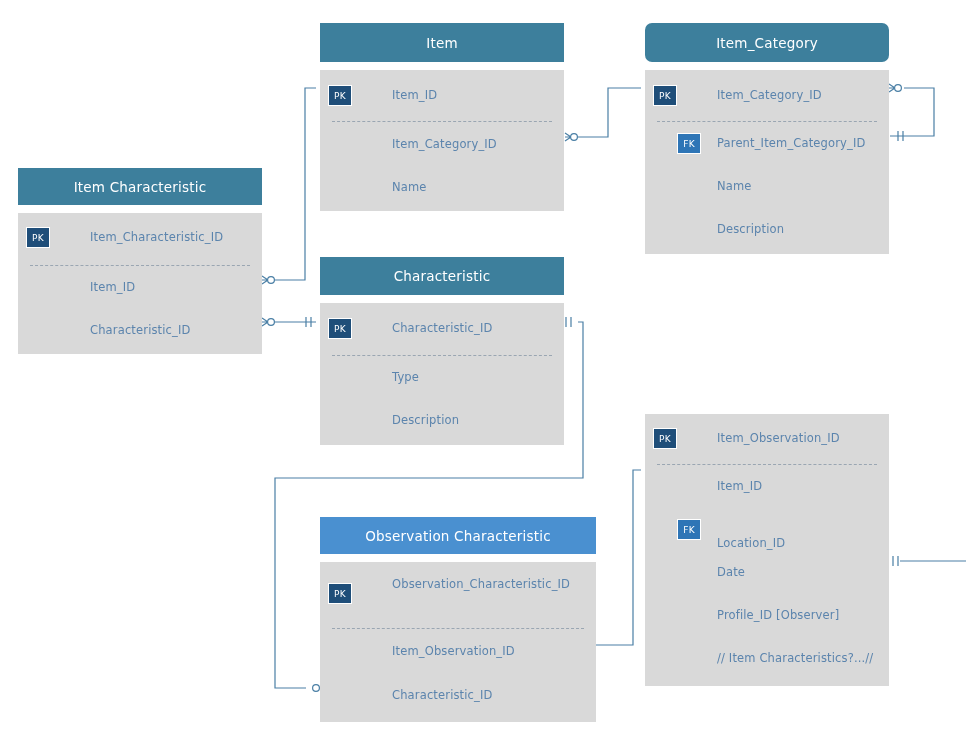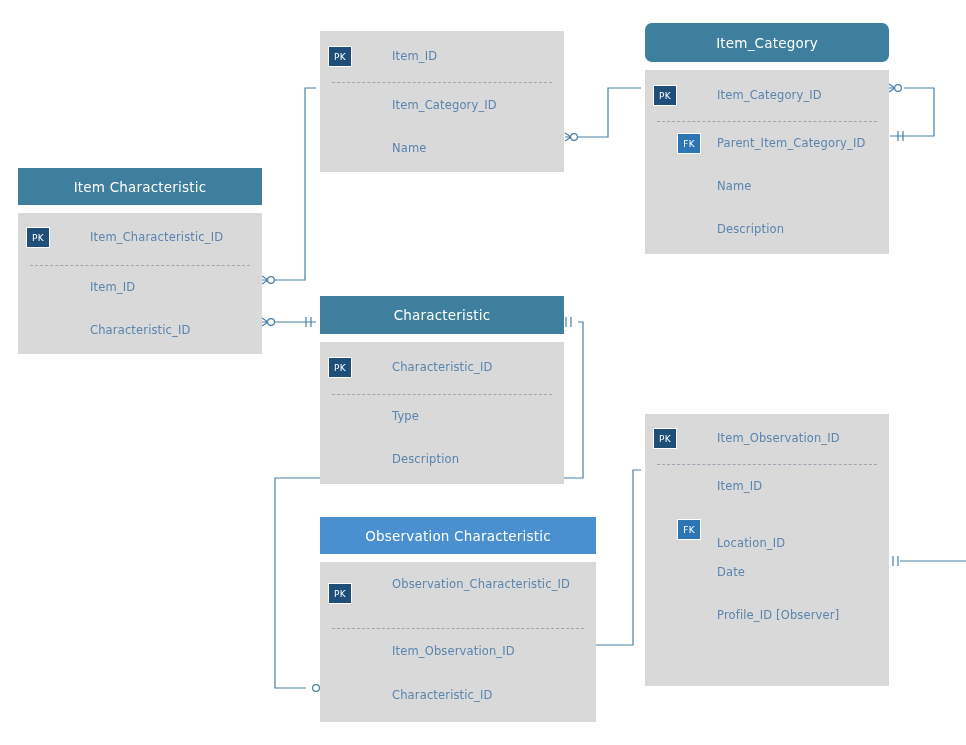--- a/index.html
+++ b/index.html
@@ -104,21 +104,21 @@
 
   #ent-item { left: 320px; top: 23px; width: 244px; }
   #ent-item .entity-header { height: 39px; background: #3d7f9c; }
   #ent-item .entity-body { height: 141px; }
 
   #ent-item-category { left: 645px; top: 23px; width: 244px; }
   #ent-item-category .entity-header { height: 39px; background: #3d7f9c; border-radius: 7px; }
   #ent-item-category .entity-body { height: 184px; }
 
   #ent-characteristic { left: 320px; top: 257px; width: 244px; }
-  #ent-characteristic .entity-header { height: 38px; background: #3d7f9c; margin-top: 39px; }
+  #ent-characteristic .entity-header { height: 38px; background: #3d7f9c; }
   #ent-characteristic .entity-body { height: 142px; }
 
   #ent-observation-characteristic { left: 320px; top: 517px; width: 276px; }
   #ent-observation-characteristic .entity-header { height: 37px; background: #4a90d0; }
   #ent-observation-characteristic .entity-body { height: 160px; }
 
   #ent-item-observation { left: 645px; top: 406px; width: 244px; }
   #ent-item-observation .entity-header { height: 37px; background: #4a90d0; }
   #ent-item-observation .entity-body { height: 272px; }
 </style>
@@ -195,20 +195,23 @@
       <div class="field" style="top:53px;height:43px;position:absolute;left:0;right:0;">
         <span class="field-label" style="top:14px;">Item_ID</span>
       </div>
       <div class="field" style="top:96px;height:43px;position:absolute;left:0;right:0;">
         <span class="field-label" style="top:14px;">Characteristic_ID</span>
       </div>
     </div>
   </div>
 
   <div class="entity" id="ent-item">
+    <div class="entity-header">
+      <span>Item</span>
+    </div>
     <div class="entity-body">
       <div class="field" style="top:0px;height:49px;position:absolute;left:0;right:0;">
         <span class="badge pk" style="top:15px;">PK</span>
         <span class="field-label" style="top:18px;">Item_ID</span>
       </div>
       <div class="pk-divider" style="top:51px;"></div>
       <div class="field" style="top:52px;height:43px;position:absolute;left:0;right:0;">
         <span class="field-label" style="top:15px;">Item_Category_ID</span>
       </div>
       <div class="field" style="top:95px;height:43px;position:absolute;left:0;right:0;">
@@ -291,16 +294,19 @@
       <div class="field" style="top:94px;height:43px;position:absolute;left:0;right:0;">
         <span class="badge fk" style="top:11px;">FK</span>
         <span class="field-label" style="top:28px;">Location_ID</span>
       </div>
       <div class="field" style="top:180px;height:43px;position:absolute;left:0;right:0;">
         <span class="field-label" style="top:14px;">Profile_ID [Observer]</span>
       </div>
       <div class="field" style="top:137px;height:43px;position:absolute;left:0;right:0;">
         <span class="field-label" style="top:14px;">Date</span>
       </div>
+      <div class="field" style="top:223px;height:43px;position:absolute;left:0;right:0;">
+        <span class="field-label" style="top:14px;">// Item Characteristics?...//</span>
+      </div>
     </div>
   </div>
 
 </div>
 
 </body></html>

